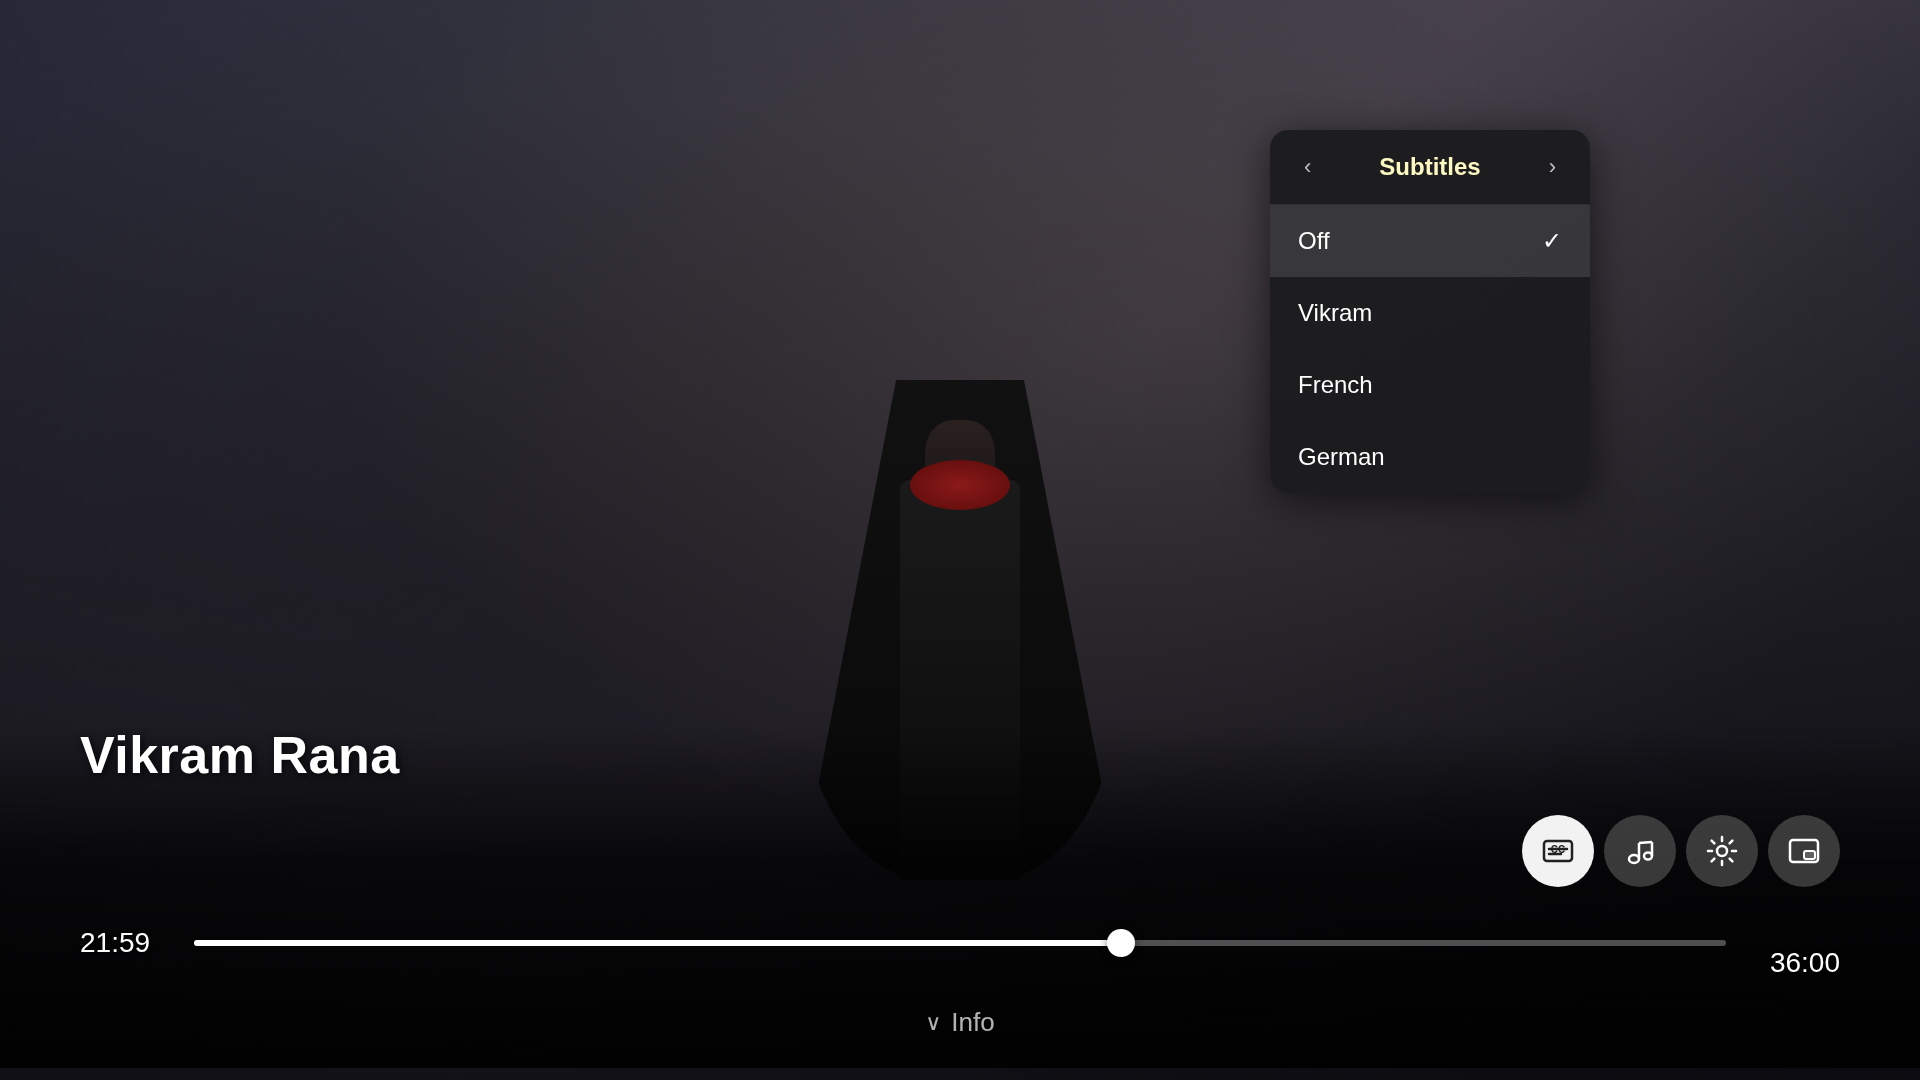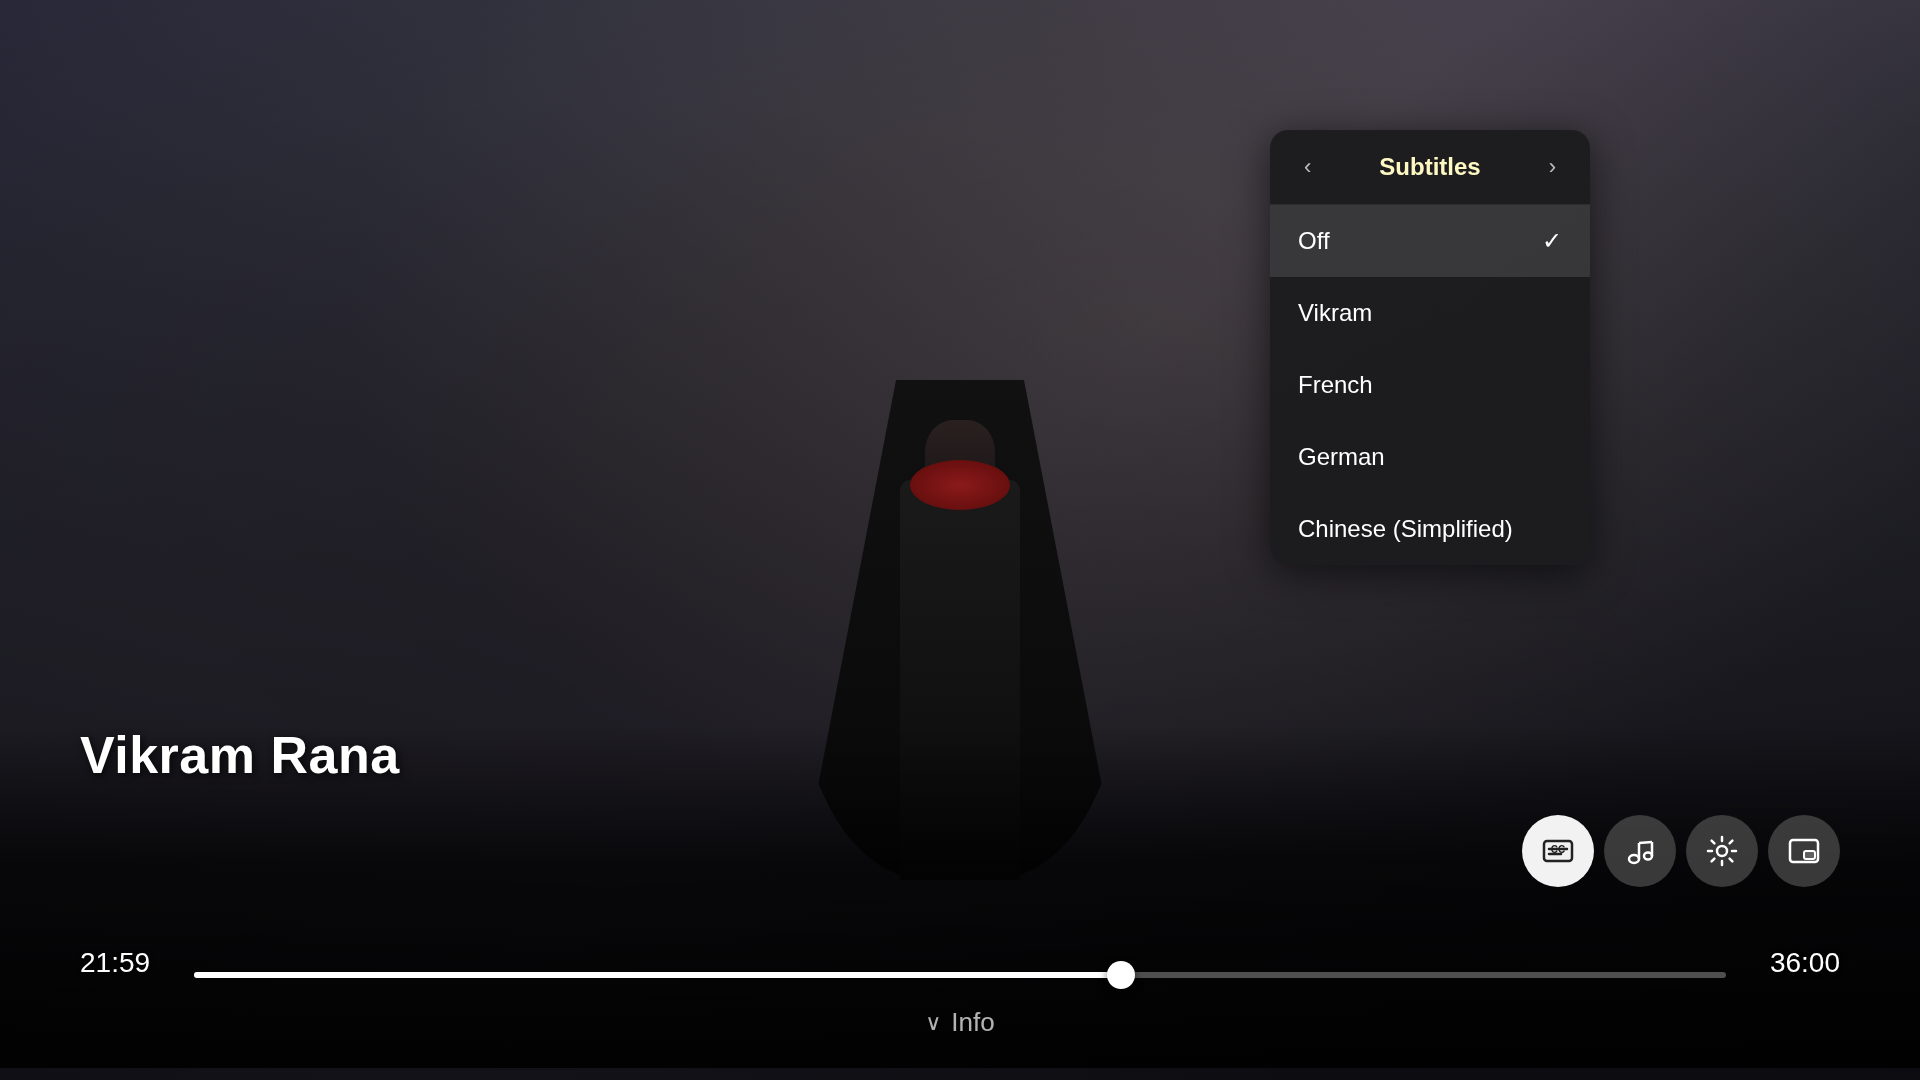--- a/index.html
+++ b/index.html
@@ -143,21 +143,21 @@
       color: #222;
     }
 
     .control-btn.inactive {
       background: rgba(80,80,80,0.7);
       color: #fff;
     }
 
     .progress-row {
       display: flex;
-      align-items: flex-end;
+      align-items: center;
       gap: 24px;
       margin-bottom: 18px;
     }
 
     .time-label {
       color: #ffffff;
       font-size: 28px;
       font-weight: 400;
       min-width: 90px;
       text-shadow: 1px 1px 4px rgba(0,0,0,0.8);
@@ -320,23 +320,20 @@
   </div>
 
   <div class="subtitle-option">
     <span class="subtitle-option-text">French</span>
   </div>
 
   <div class="subtitle-option">
     <span class="subtitle-option-text">German</span>
   </div>
 
-  <div class="subtitle-option">
-    <span class="subtitle-option-text">Chinese (Simplified)</span>
-  </div>
 
 </div>
 
 <div class="controls-overlay">
 
   <div class="movie-title">Vikram Rana</div>
 
   <div class="controls-row">
     <button class="control-btn active">
       <svg width="32" height="32" viewBox="0 0 32 32" fill="none">

